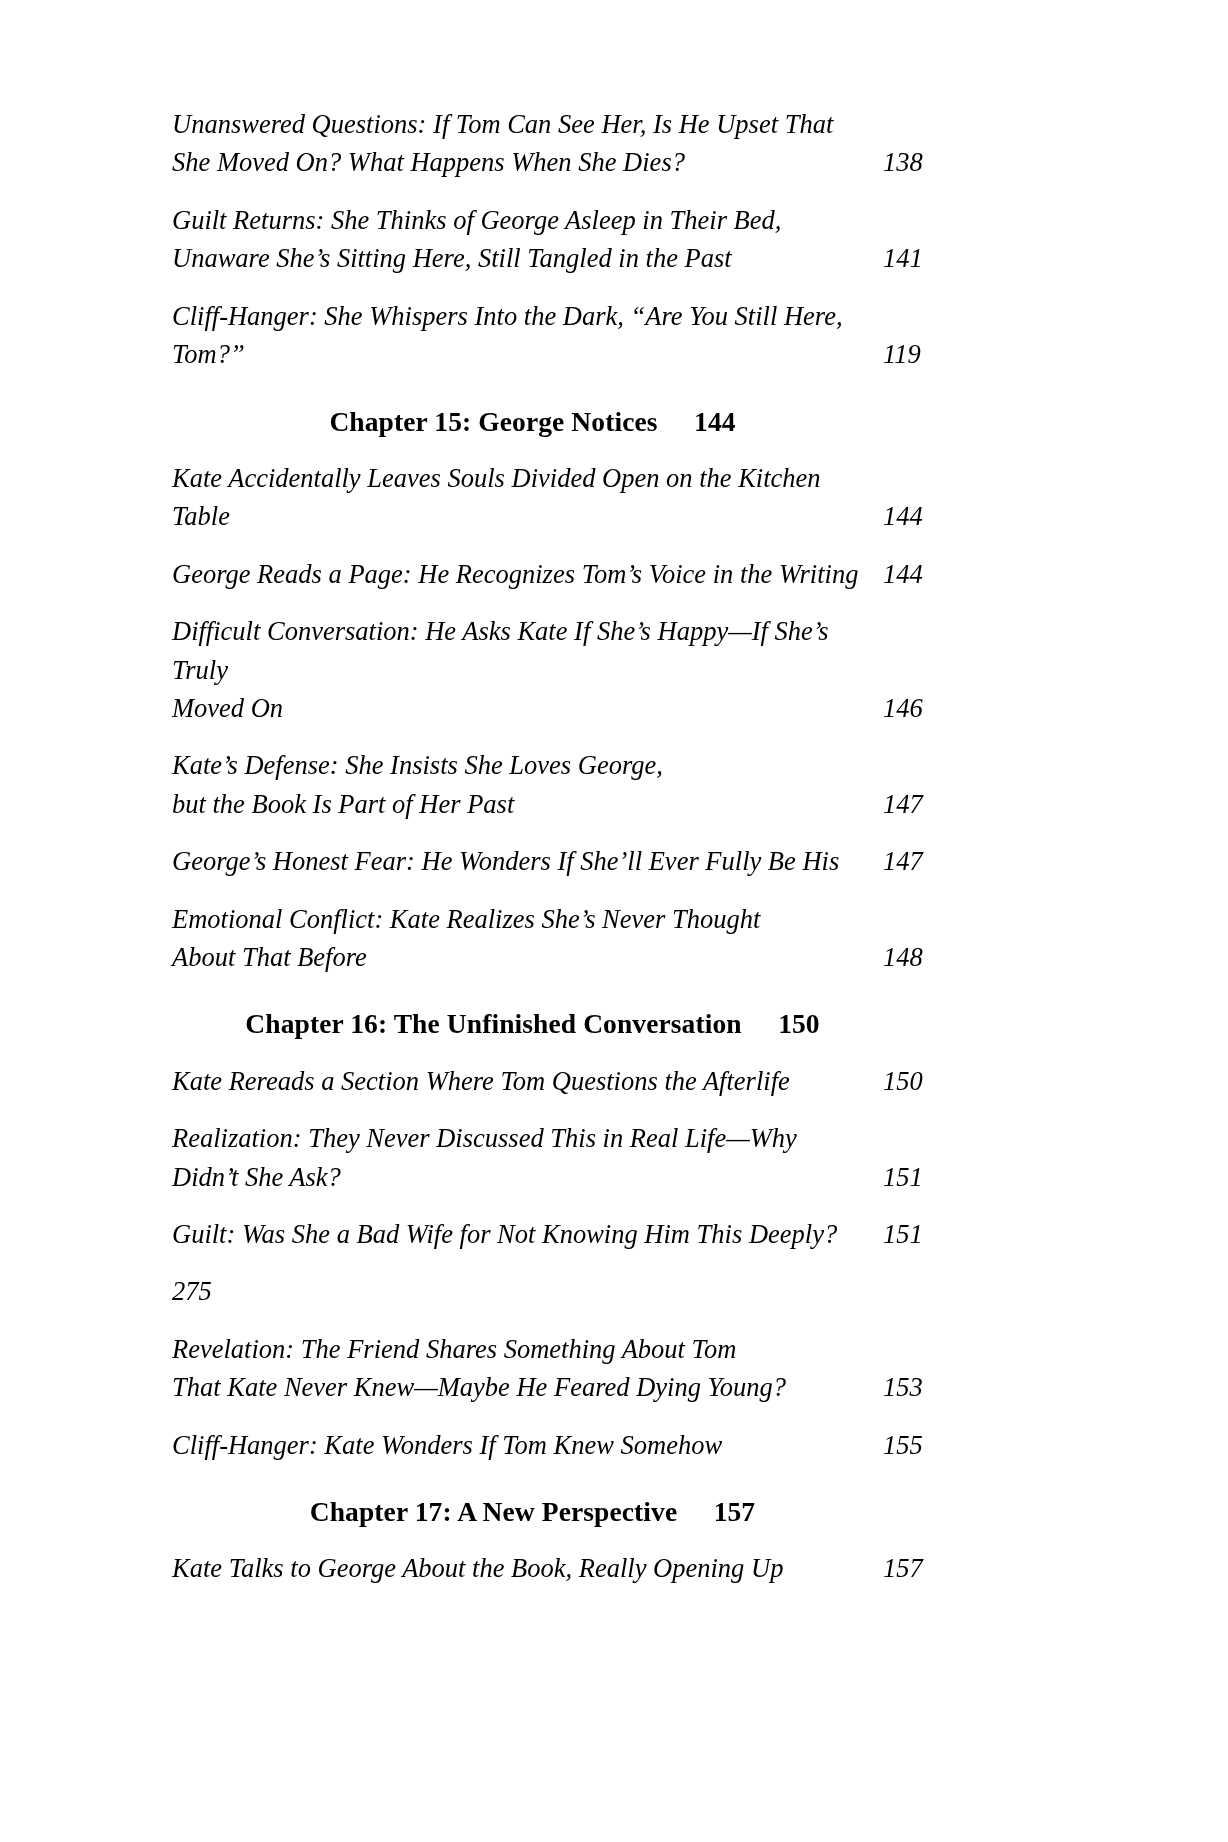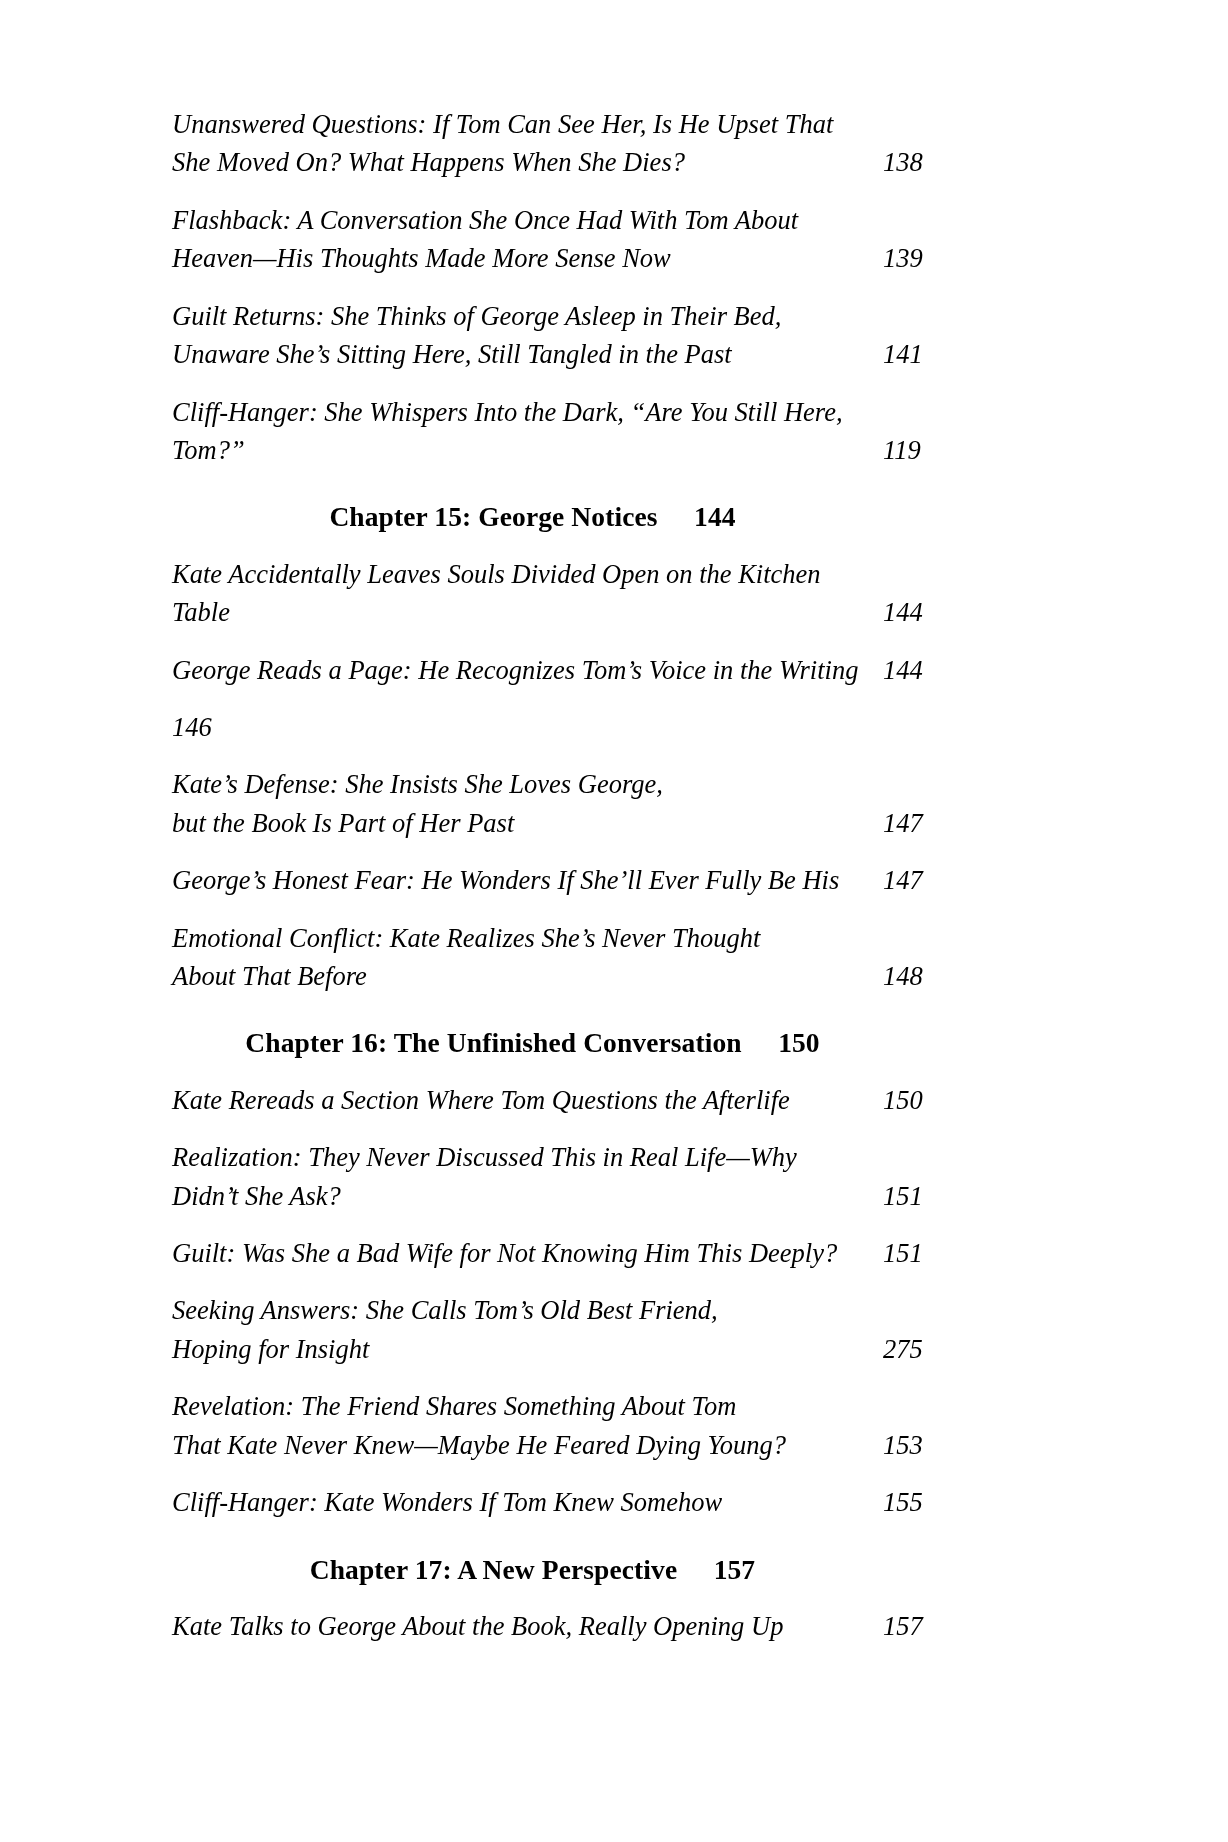--- a/index.html
+++ b/index.html
@@ -87,25 +87,20 @@
 <body>
 
 <div id="toc-page">
   <div class="toc-list">
       <div class="section-entry">
         <span class="entry-title">Unanswered Questions: If Tom Can See Her, Is He Upset That
 She Moved On? What Happens When She Dies?</span>
         <span class="entry-page">138</span>
       </div>
       <div class="section-entry">
-        <span class="entry-title">Flashback: A Conversation She Once Had With Tom About
-Heaven—His Thoughts Made More Sense Now</span>
-        <span class="entry-page">139</span>
-      </div>
-      <div class="section-entry">
         <span class="entry-title">Guilt Returns: She Thinks of George Asleep in Their Bed,
 Unaware She’s Sitting Here, Still Tangled in the Past</span>
         <span class="entry-page">141</span>
       </div>
       <div class="section-entry">
         <span class="entry-title">Cliff-Hanger: She Whispers Into the Dark, “Are You Still Here, Tom?”</span>
         <span class="entry-page">119</span>
       </div>
       <div class="chapter-entry">
         <span class="entry-title">Chapter 15: George Notices</span>
@@ -113,20 +108,22 @@
       </div>
       <div class="section-entry">
         <span class="entry-title">Kate Accidentally Leaves Souls Divided Open on the Kitchen Table</span>
         <span class="entry-page">144</span>
       </div>
       <div class="section-entry">
         <span class="entry-title">George Reads a Page: He Recognizes Tom’s Voice in the Writing</span>
         <span class="entry-page">144</span>
       </div>
       <div class="section-entry">
+        <span class="entry-title">Difficult Conversation: He Asks Kate If She’s Happy—If She’s Truly
+Moved On</span>
         <span class="entry-page">146</span>
       </div>
       <div class="section-entry">
         <span class="entry-title">Kate’s Defense: She Insists She Loves George,
 but the Book Is Part of Her Past</span>
         <span class="entry-page">147</span>
       </div>
       <div class="section-entry">
         <span class="entry-title">George’s Honest Fear: He Wonders If She’ll Ever Fully Be His</span>
         <span class="entry-page">147</span>
@@ -147,22 +144,20 @@
       <div class="section-entry">
         <span class="entry-title">Realization: They Never Discussed This in Real Life—Why
 Didn’t She Ask?</span>
         <span class="entry-page">151</span>
       </div>
       <div class="section-entry">
         <span class="entry-title">Guilt: Was She a Bad Wife for Not Knowing Him This Deeply?</span>
         <span class="entry-page">151</span>
       </div>
       <div class="section-entry">
-        <span class="entry-title">Seeking Answers: She Calls Tom’s Old Best Friend,
-Hoping for Insight</span>
         <span class="entry-page">275</span>
       </div>
       <div class="section-entry">
         <span class="entry-title">Revelation: The Friend Shares Something About Tom
 That Kate Never Knew—Maybe He Feared Dying Young?</span>
         <span class="entry-page">153</span>
       </div>
       <div class="section-entry">
         <span class="entry-title">Cliff-Hanger: Kate Wonders If Tom Knew Somehow</span>
         <span class="entry-page">155</span>

